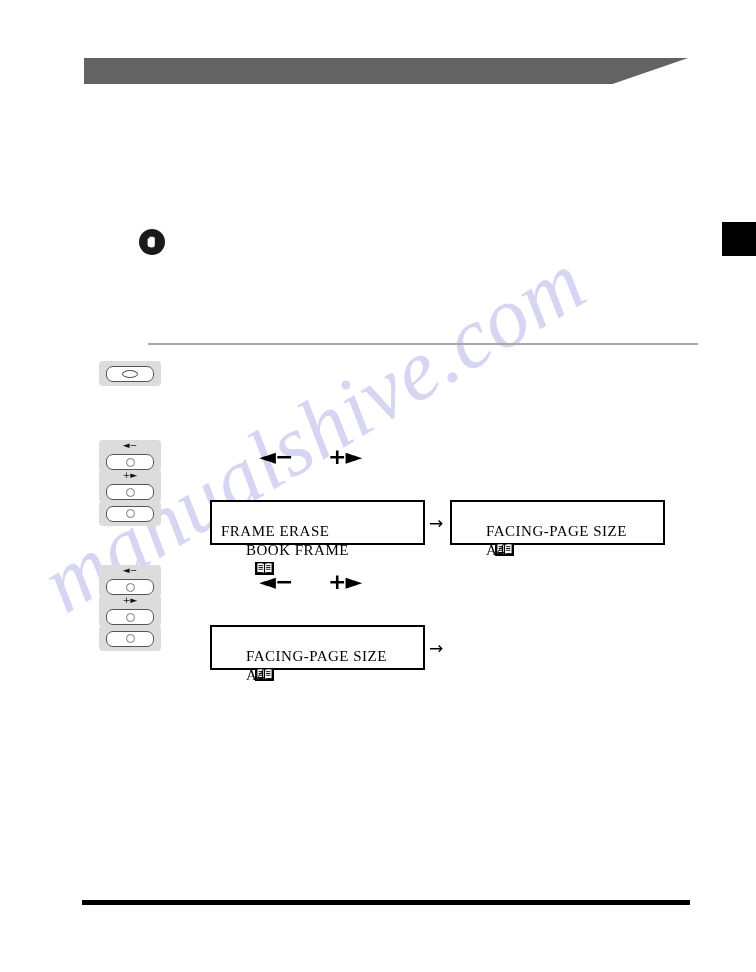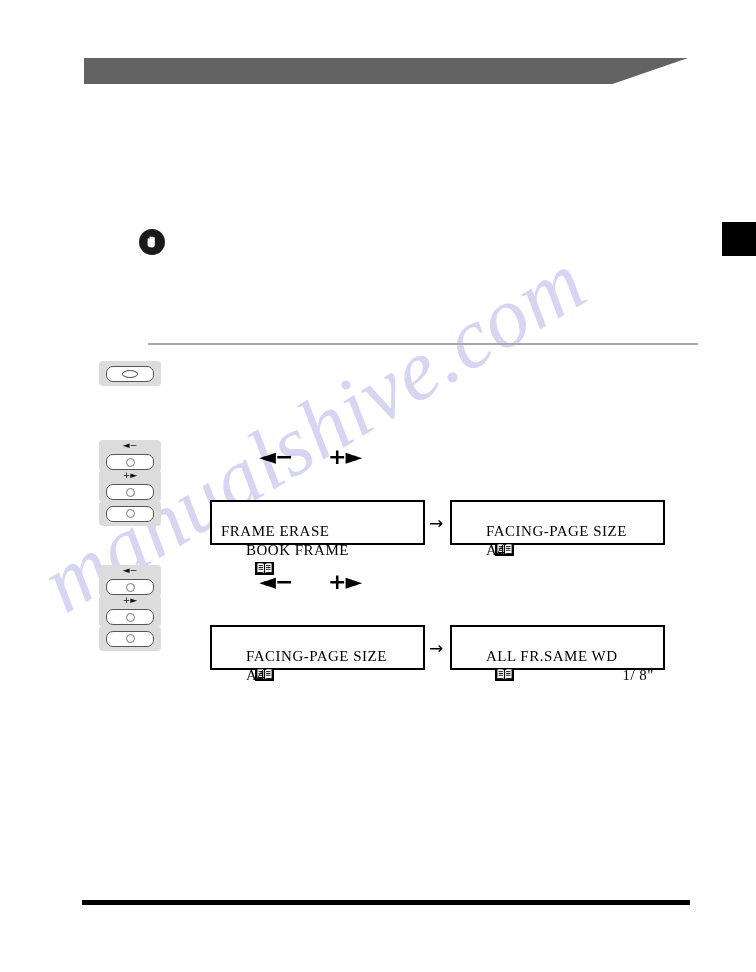--- a/index.html
+++ b/index.html
@@ -343,37 +343,16 @@
       </span>
       <span>FACING-PAGE SIZE</span>
     </div>
     <div class="lcd-line lcd-indent">
       <span>A4</span>
     </div>
   </div>
 
   <div class="flow-arrow" style="left:429px; top:640px;">→</div>
 
-  <div class="lcd" style="left:450px; top:625px; width:215px; height:45px;">
-    <div class="lcd-line">
-      <span class="book-icon">
-        <svg width="19" height="15" viewBox="0 0 19 15">
-          <rect x="0" y="0" width="19" height="13" fill="#000"></rect>
-          <path d="M9.5 2.2 Q7.2 0.9 2.4 1.6 L2.4 10.3 Q7.2 9.6 9.5 11.0 Q11.8 9.6 16.6 10.3 L16.6 1.6 Q11.8 0.9 9.5 2.2 Z" fill="#fff"></path>
-          <rect x="8.9" y="2.0" width="1.2" height="9.1" fill="#000"></rect>
-          <rect x="3.6" y="3.2" width="4.3" height="0.9" fill="#000"></rect>
-          <rect x="3.6" y="5.0" width="4.3" height="0.9" fill="#000"></rect>
-          <rect x="3.6" y="6.8" width="4.3" height="0.9" fill="#000"></rect>
-          <rect x="11.1" y="3.2" width="4.3" height="0.9" fill="#000"></rect>
-          <rect x="11.1" y="5.0" width="4.3" height="0.9" fill="#000"></rect>
-          <rect x="11.1" y="6.8" width="4.3" height="0.9" fill="#000"></rect>
-        </svg>
-      </span>
-      <span>ALL FR.SAME WD</span>
-    </div>
-    <div class="lcd-line right">
-      <span>1/ 8"</span>
-    </div>
-  </div>
 
   <div class="footer-rule"></div>
 
 </div>
 
 </body></html>

